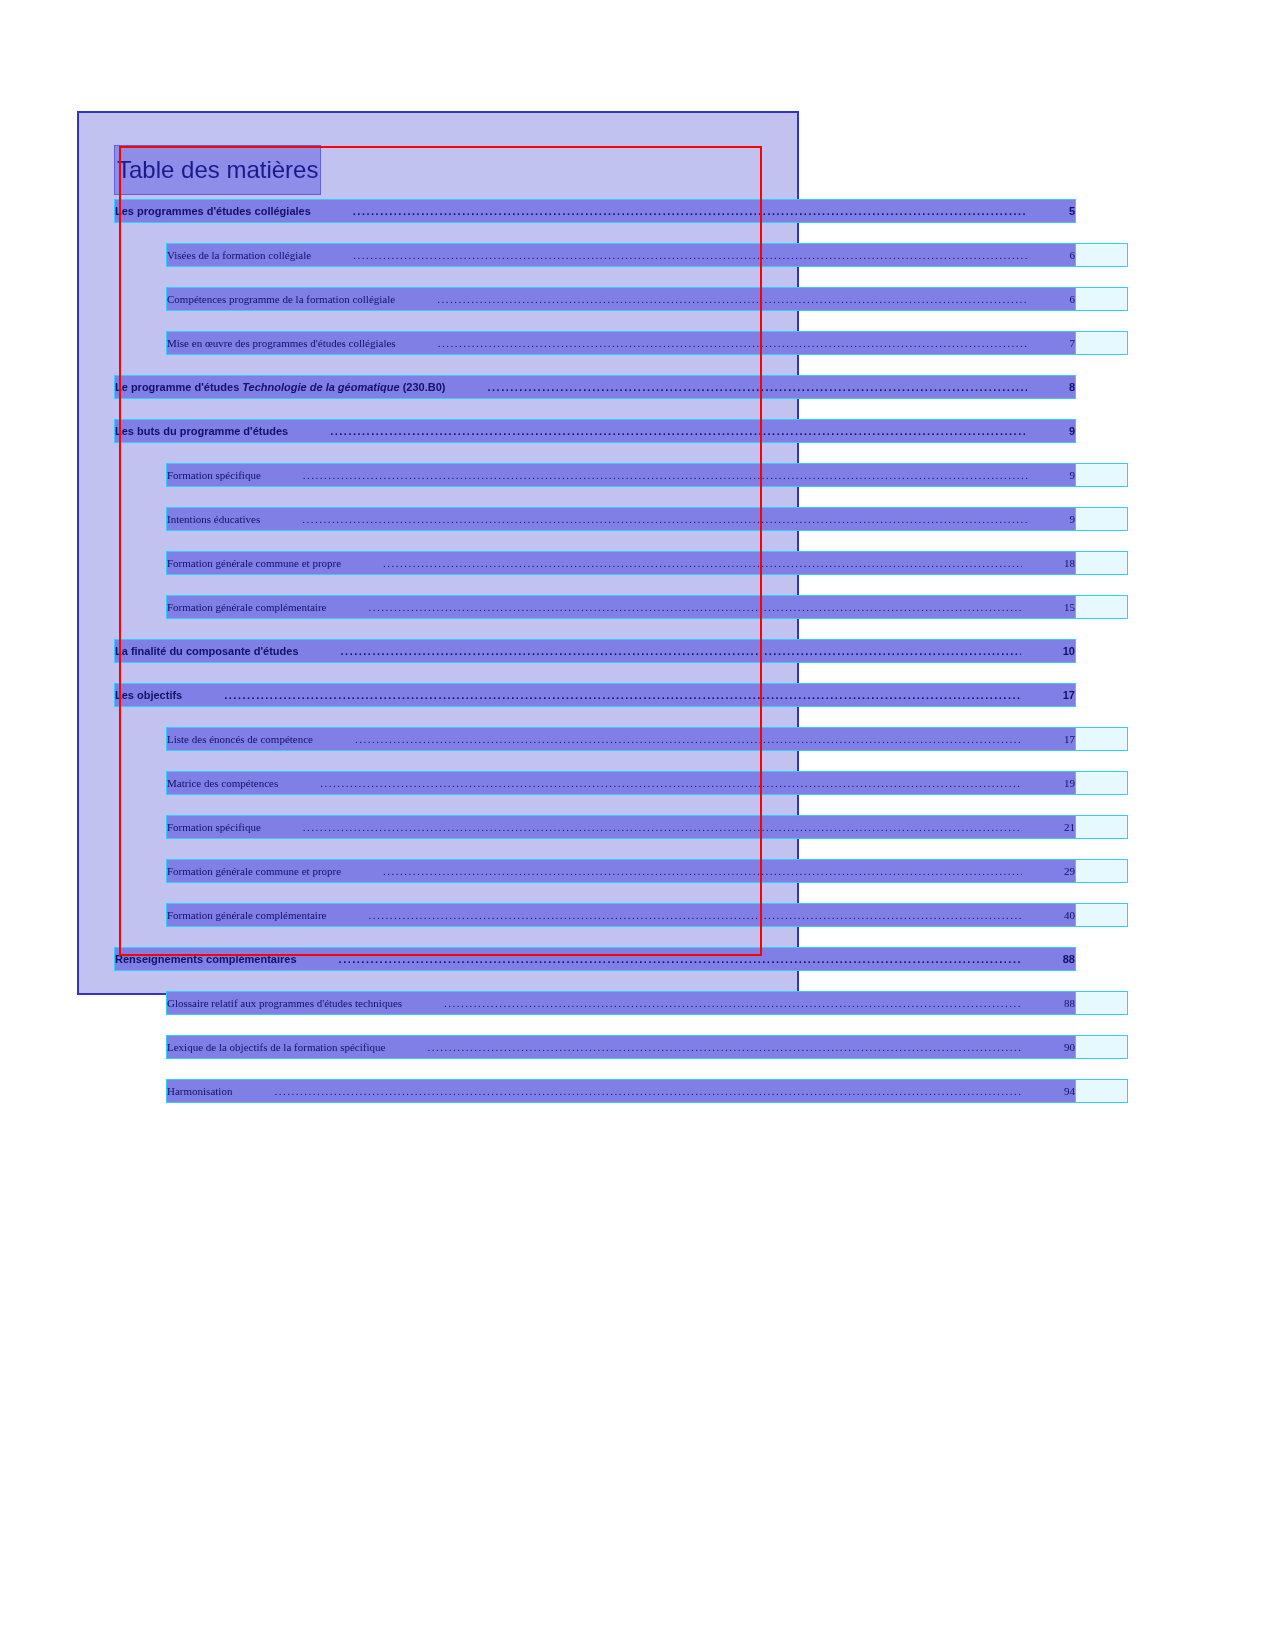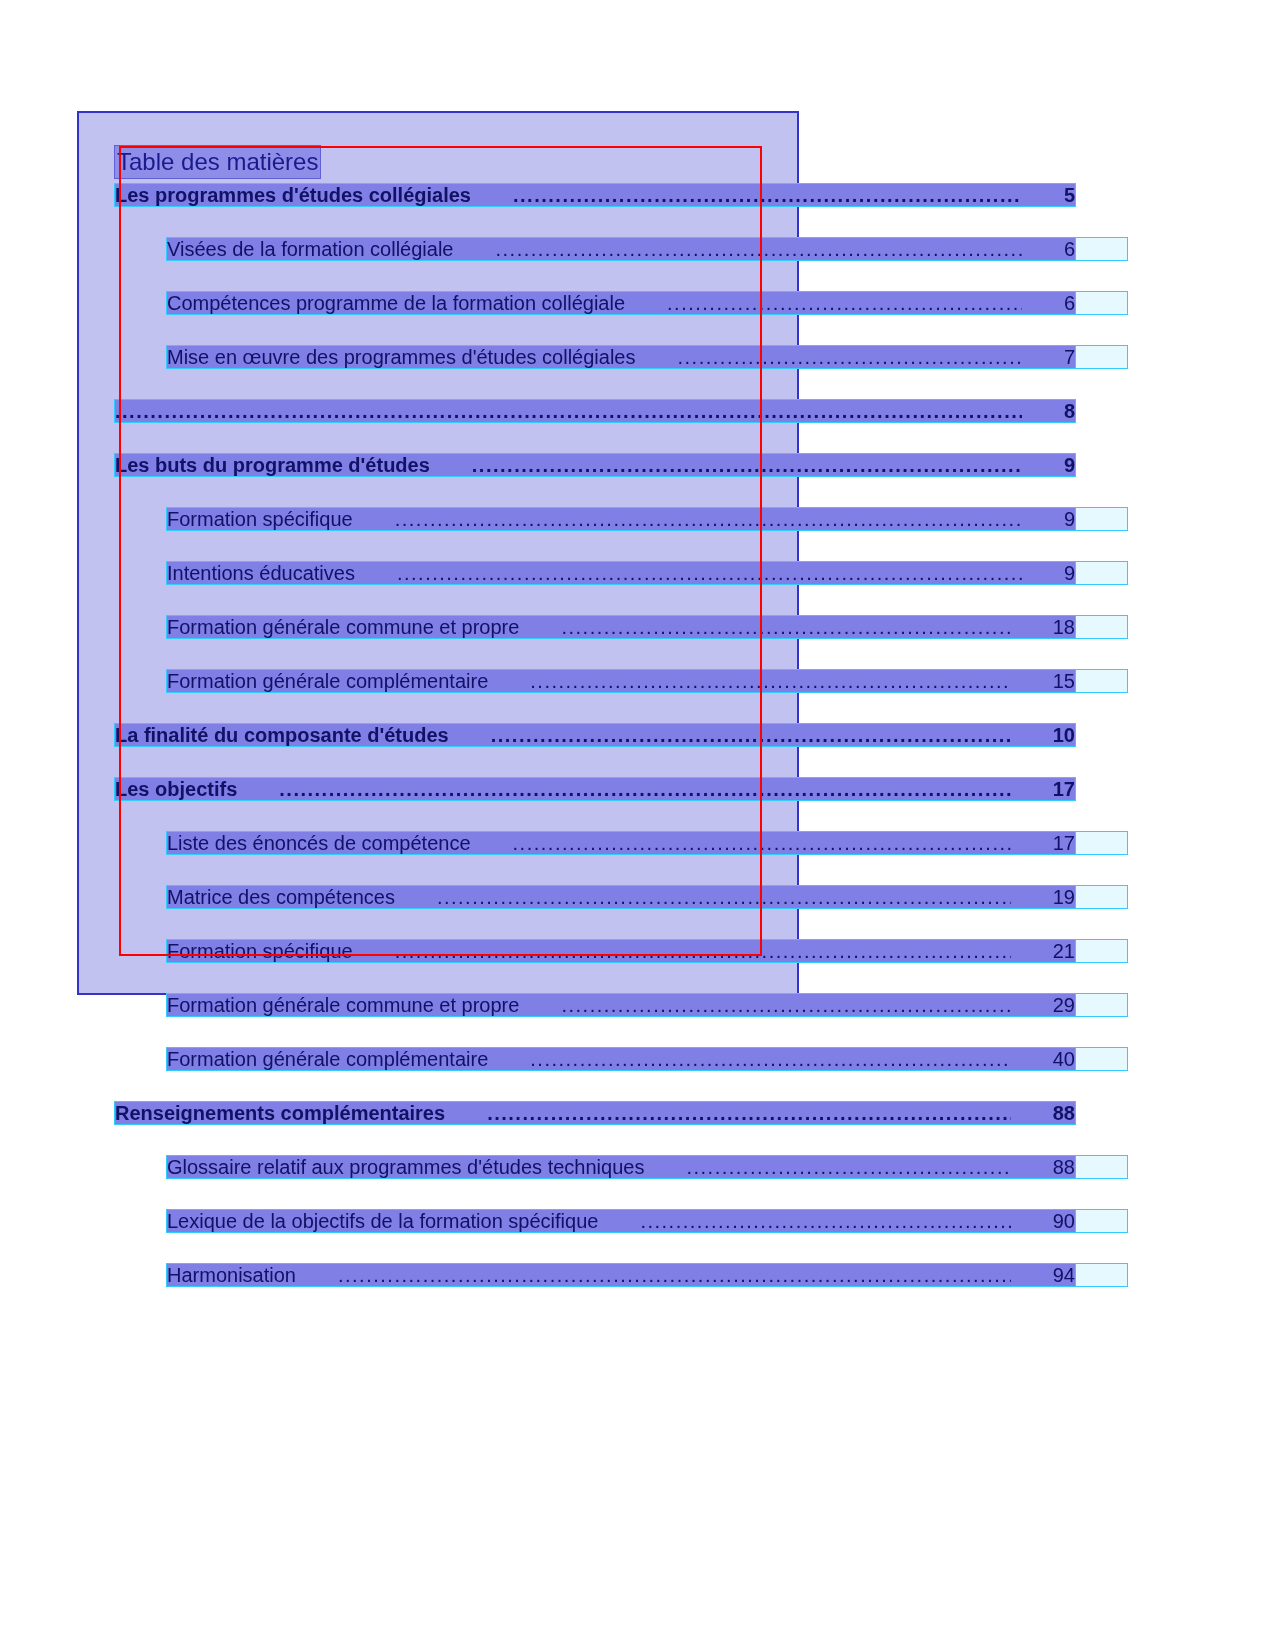--- a/index.html
+++ b/index.html
@@ -49,37 +49,38 @@
   }
 
   .toc-title {
     font-size: 24px;
     color: #1a1a8c;
     line-height: 32px;
     margin: 0 0 6px 0;
     display: inline-block;
     background: #8e8ee8;
     box-shadow: 0 0 0 1px #5f5fd6;
-    padding: 0 2px;
+    padding: 8px 2px;
   }
 
   .toc-row {
     display: flex;
     align-items: baseline;
-    font-size: 20px;
+    font-size: 11px;
     color: #111166;
     line-height: 22px;
-    margin-bottom: 32px;
+    margin-bottom: 22px;
     background: #7f7fe6;
     box-shadow: 0 0 0 1px #33ccff;
     position: relative;
     gap: 40px;
   }
   .toc-row.level2 {
     margin-left: 52px;
+    font-family: Liberation Serif, serif;
   }
   .toc-row.level1 {
     font-weight: bold;
   }
   .toc-row .txt {
     white-space: nowrap;
     padding-right: 2px;
   }
   .toc-row .txt .ital {
     font-style: italic;
@@ -142,20 +143,21 @@
         <span class="pg">6</span>
       </div>
       <div class="toc-row level2">
         <span class="band-right"></span>
         <span class="txt"><span>Mise en œuvre des programmes d'études collégiales</span></span>
         <span class="leader">........................................................................................................................................................................................................</span>
         <span class="pg">7</span>
       </div>
       <div class="toc-row level1">
         <span class="band-right"></span>
+        <span class="txt"><span>Le programme d'études </span><span class="ital">Technologie de la géomatique</span><span> (230.B0)</span></span>
         <span class="leader">........................................................................................................................................................................................................</span>
         <span class="pg">8</span>
       </div>
       <div class="toc-row level1">
         <span class="band-right"></span>
         <span class="txt"><span>Les buts du programme d'études</span></span>
         <span class="leader">........................................................................................................................................................................................................</span>
         <span class="pg">9</span>
       </div>
       <div class="toc-row level2">

